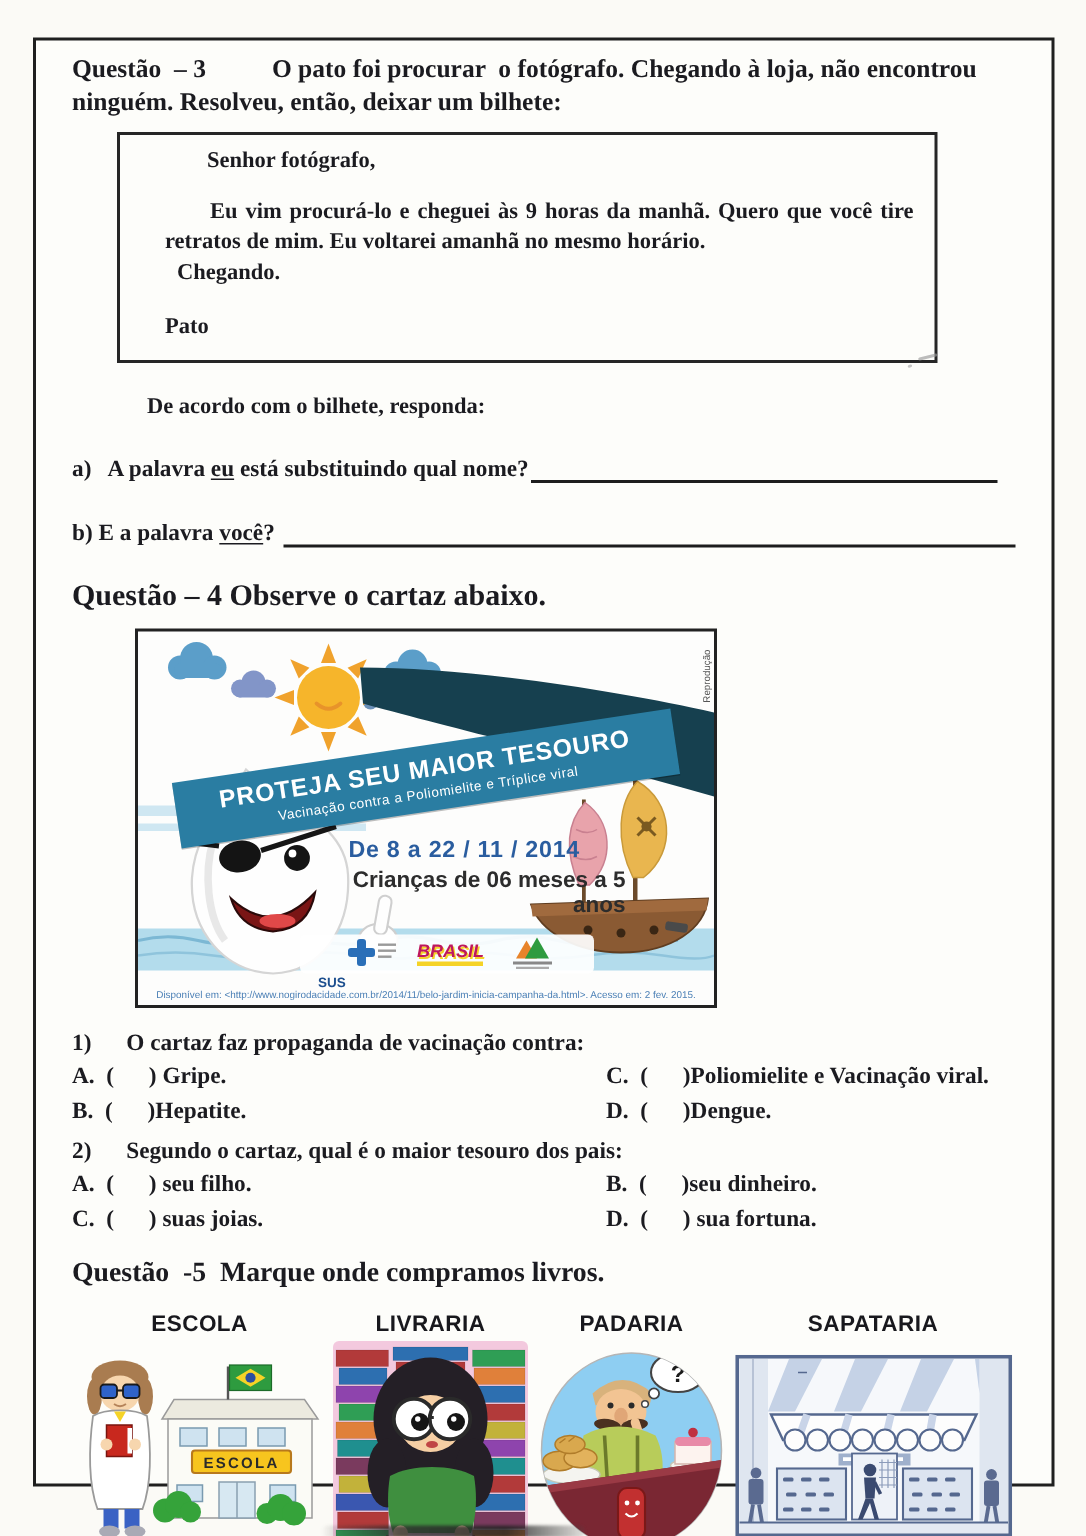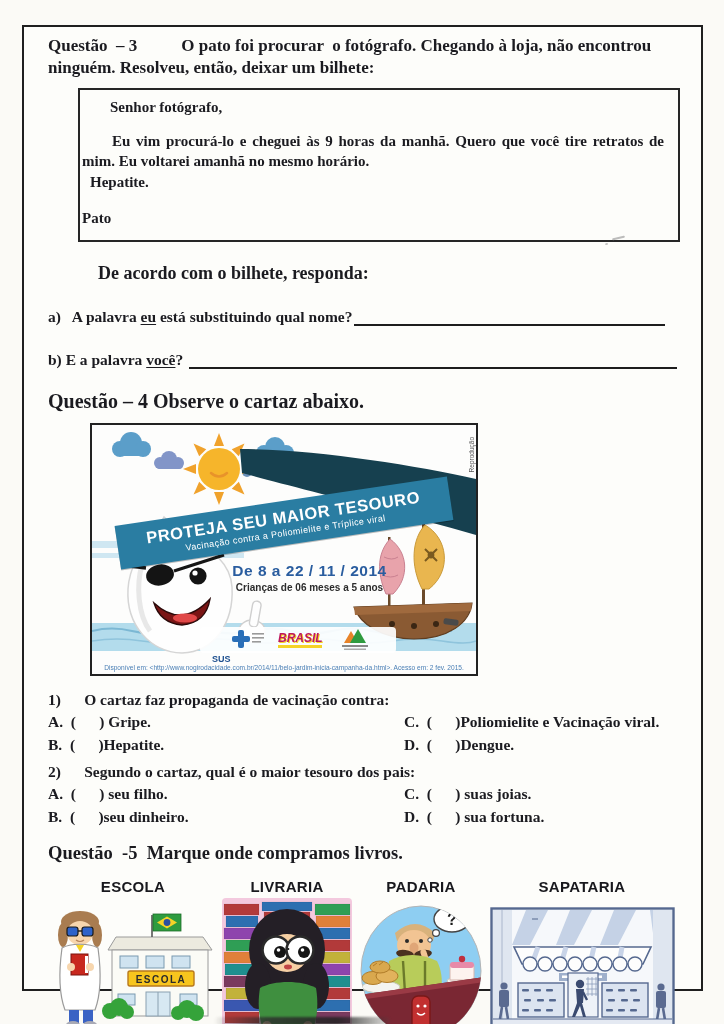--- a/index.html
+++ b/index.html
@@ -15,29 +15,29 @@
     padding:8px 24px 0 24px;
   }
   
   .b{font-weight:bold;}
   .pre{white-space:pre-wrap;}
   p{margin:0;}
   
   .q3-intro{font-size:17px;font-weight:bold;line-height:1.32;margin-top:0;}
   .label-gap{display:inline-block;width:44px;}
   .note-box{
-    margin:8px 0 0 30px;width:602px;box-sizing:border-box;
-    border:2px solid #262626;padding:8px 14px 10px 2px;
+    margin:8px 0 0 30px;width:547px;box-sizing:border-box;
+    border:2px solid #262626;padding:8px 14px 10px 30px;
     font-size:15px;font-weight:bold;line-height:1.3;
   }
   .note-sal{margin-left:28px;}
   .note-body{margin-top:15px;text-indent:30px;text-align:justify;}
   .note-closing{margin-top:2px;margin-left:8px;}
   .note-sig{text-align:left;margin:16px 8px 2px 0;}
-  .prompt{font-size:18px;font-weight:bold;margin:21px 0 0 50px;}
+  .prompt{font-size:15px;font-weight:bold;margin:21px 0 0 50px;}
   .ans{display:flex;align-items:flex-end;font-size:15.5px;font-weight:bold;}
   .ans-a{margin-top:23px;}
   .ans-b{margin-top:25px;}
   .ans .txt{white-space:pre;}
   .ans u{text-underline-offset:2px;}
   .blank{flex:1;border-bottom:2px solid #1d1d1d;height:1.05em;margin-left:2px;}
   .ans-a .blank{margin-right:12px;}
   
   .q4-title{font-size:20px;font-weight:bold;margin-top:21px;}
   .poster-frame{
@@ -48,22 +48,22 @@
   .banner{
     position:absolute;left:24px;top:76px;width:336px;height:44px;
     background:#2a7da2;transform:rotate(-8.5deg);
     display:flex;flex-direction:column;align-items:center;justify-content:center;
     color:#fff;box-shadow:0 1px 0 rgba(0,0,0,.25);
   }
   .banner .headline{font-family:"Liberation Sans",sans-serif;font-weight:bold;font-size:16.5px;letter-spacing:.6px;white-space:nowrap;}
   .banner .subheadline{font-family:"Liberation Sans",sans-serif;font-size:9px;letter-spacing:.4px;margin-top:1px;white-space:nowrap;}
   .poster-dates{position:absolute;left:115px;top:137px;width:205px;text-align:center;
     font-family:"Liberation Sans",sans-serif;font-weight:bold;font-size:15.5px;color:#2a5d9f;letter-spacing:.5px;}
-  .poster-aud{position:absolute;left:110px;top:157px;width:215px;text-align:center;
-    font-family:"Liberation Sans",sans-serif;font-weight:bold;font-size:10px;color:#2c2c2c;}
+  .poster-aud{position:absolute;left:110px;top:157px;width:215px;text-align:right;
+    font-family:"Liberation Sans",sans-serif;font-weight:bold;font-size:15px;color:#2c2c2c;}
   .logo-sus-txt{position:absolute;left:120px;top:209px;font-family:"Liberation Sans",sans-serif;
     font-weight:bold;font-size:9px;color:#1d4f8f;margin-top:20px;}
   .logo-brasil-txt{position:absolute;left:186px;top:206px;font-family:"Liberation Sans",sans-serif;
     font-weight:bold;font-style:italic;font-size:12px;color:#be185d;text-shadow:1px 1px 0 #f5d327;}
   .repro{position:absolute;right:1px;top:12px;font-family:"Liberation Sans",sans-serif;
     font-size:6.5px;color:#555;writing-mode:vertical-rl;transform:rotate(180deg);}
   .poster-source{position:absolute;left:0;right:0;bottom:3px;text-align:center;
     font-family:"Liberation Sans",sans-serif;font-size:6.6px;color:#4a7fb5;}
   
   .mcq{font-size:15.5px;font-weight:bold;}
@@ -92,21 +92,21 @@
 
 <div class="sheet">
 
   <p class="q3-intro">
     <span class="pre">Questão  – 3</span><span class="label-gap"></span><span class="pre">O pato foi procurar  o fotógrafo. Chegando à loja, não encontrou ninguém. Resolveu, então, deixar um bilhete:</span>
   </p>
 
   <div class="note-box">
     <p class="note-sal">Senhor fotógrafo,</p>
     <p class="note-body"><span class="b">Eu</span><span> vim procurá-lo e cheguei às 9 horas da manhã. Quero que </span><span class="b">você</span><span> tire retratos de mim. Eu voltarei amanhã no mesmo horário.</span></p>
-    <p class="note-closing">Hepatite.</p>
+    <p class="note-closing">Chegando.</p>
     <p class="note-sig">Pato</p>
   </div>
 
   <p class="prompt">De acordo com o bilhete, responda:</p>
 
   <div class="ans ans-a">
     <span class="txt">a)   A palavra </span>
       <u>eu</u>
       <span class="txt"> está substituindo qual nome?</span>
     <span class="blank"></span>
@@ -252,22 +252,22 @@
     <p class="stem">1)      O cartaz faz propaganda de vacinação contra:</p>
     <div class="opts">
       <span>A.  (      ) Gripe.</span>
       <span>C.  (      )Poliomielite e Vacinação viral.</span>
       <span>B.  (      )Hepatite.</span>
       <span>D.  (      )Dengue.</span>
     </div>
     <p class="stem stem2">2)      Segundo o cartaz, qual é o maior tesouro dos pais:</p>
     <div class="opts">
       <span>A.  (      ) seu filho.</span>
+      <span>B.  (      )seu dinheiro.</span>
       <span>C.  (      ) suas joias.</span>
-      <span>B.  (      )seu dinheiro.</span>
       <span>D.  (      ) sua fortuna.</span>
     </div>
   </div>
 
   <p class="q5-title">Questão  -5  Marque onde compramos livros.</p>
 
   <div class="shops">
 
     <div class="shop" style="width:170px;">
       <div class="shop-label">ESCOLA</div>

